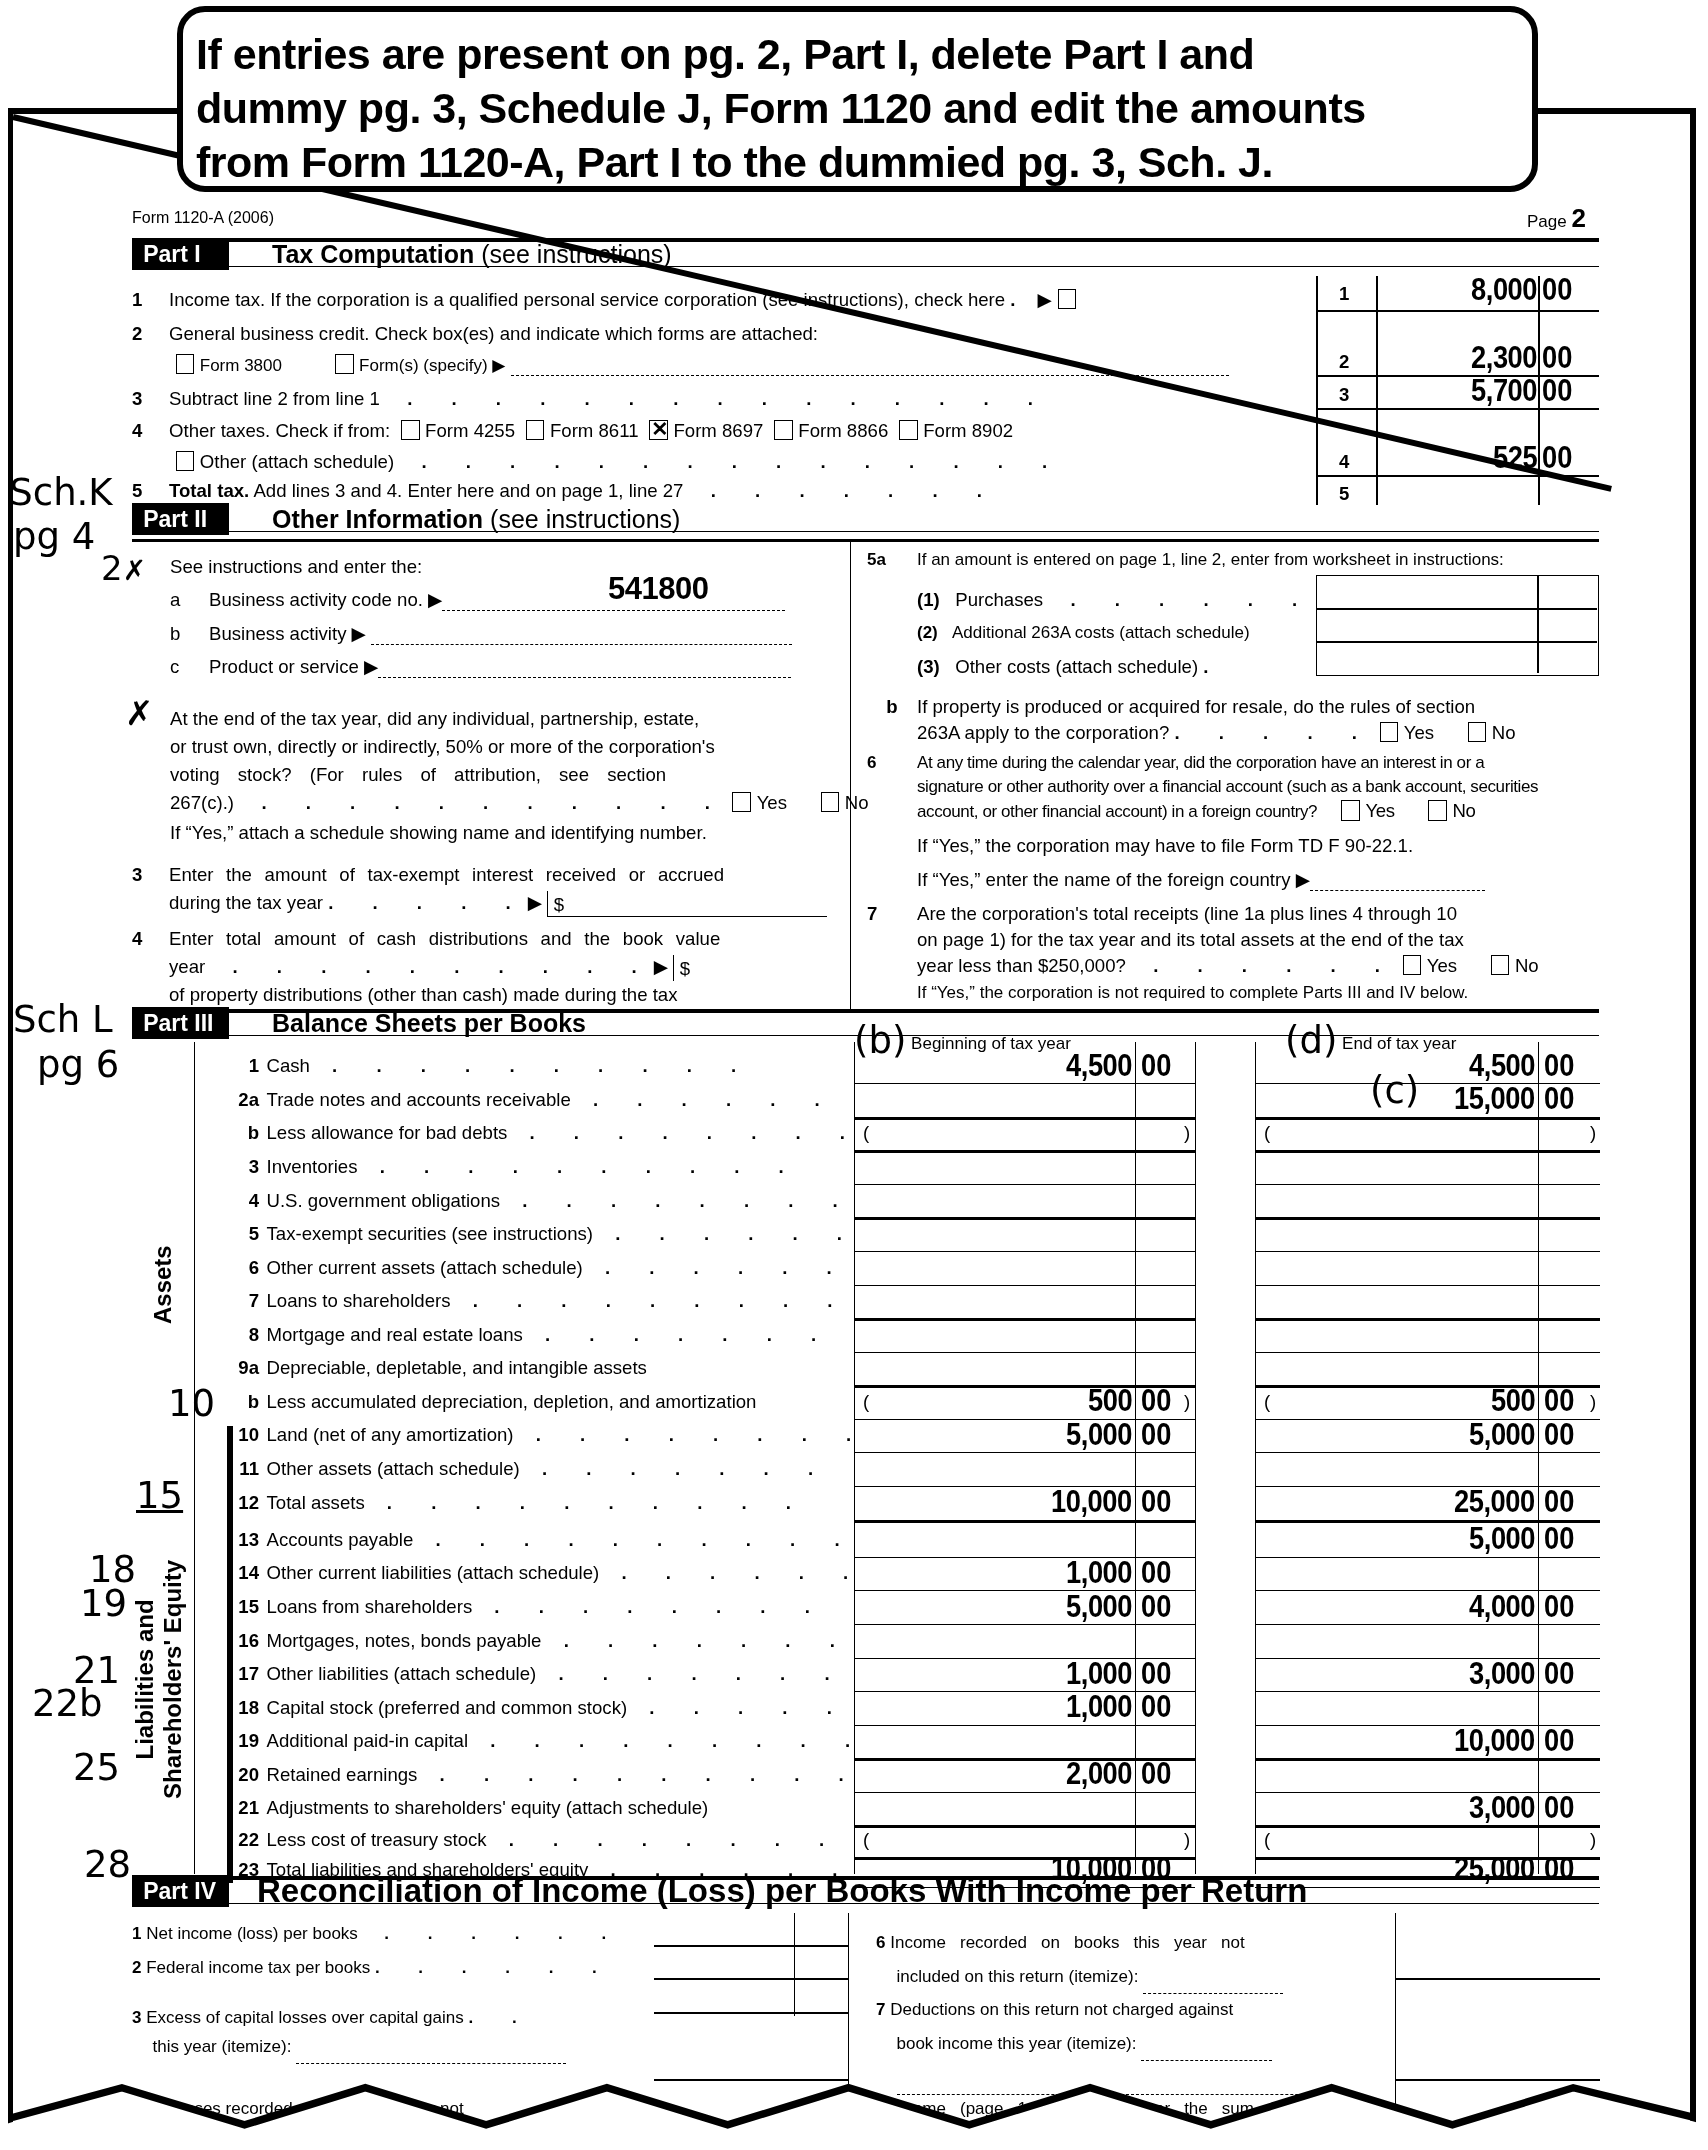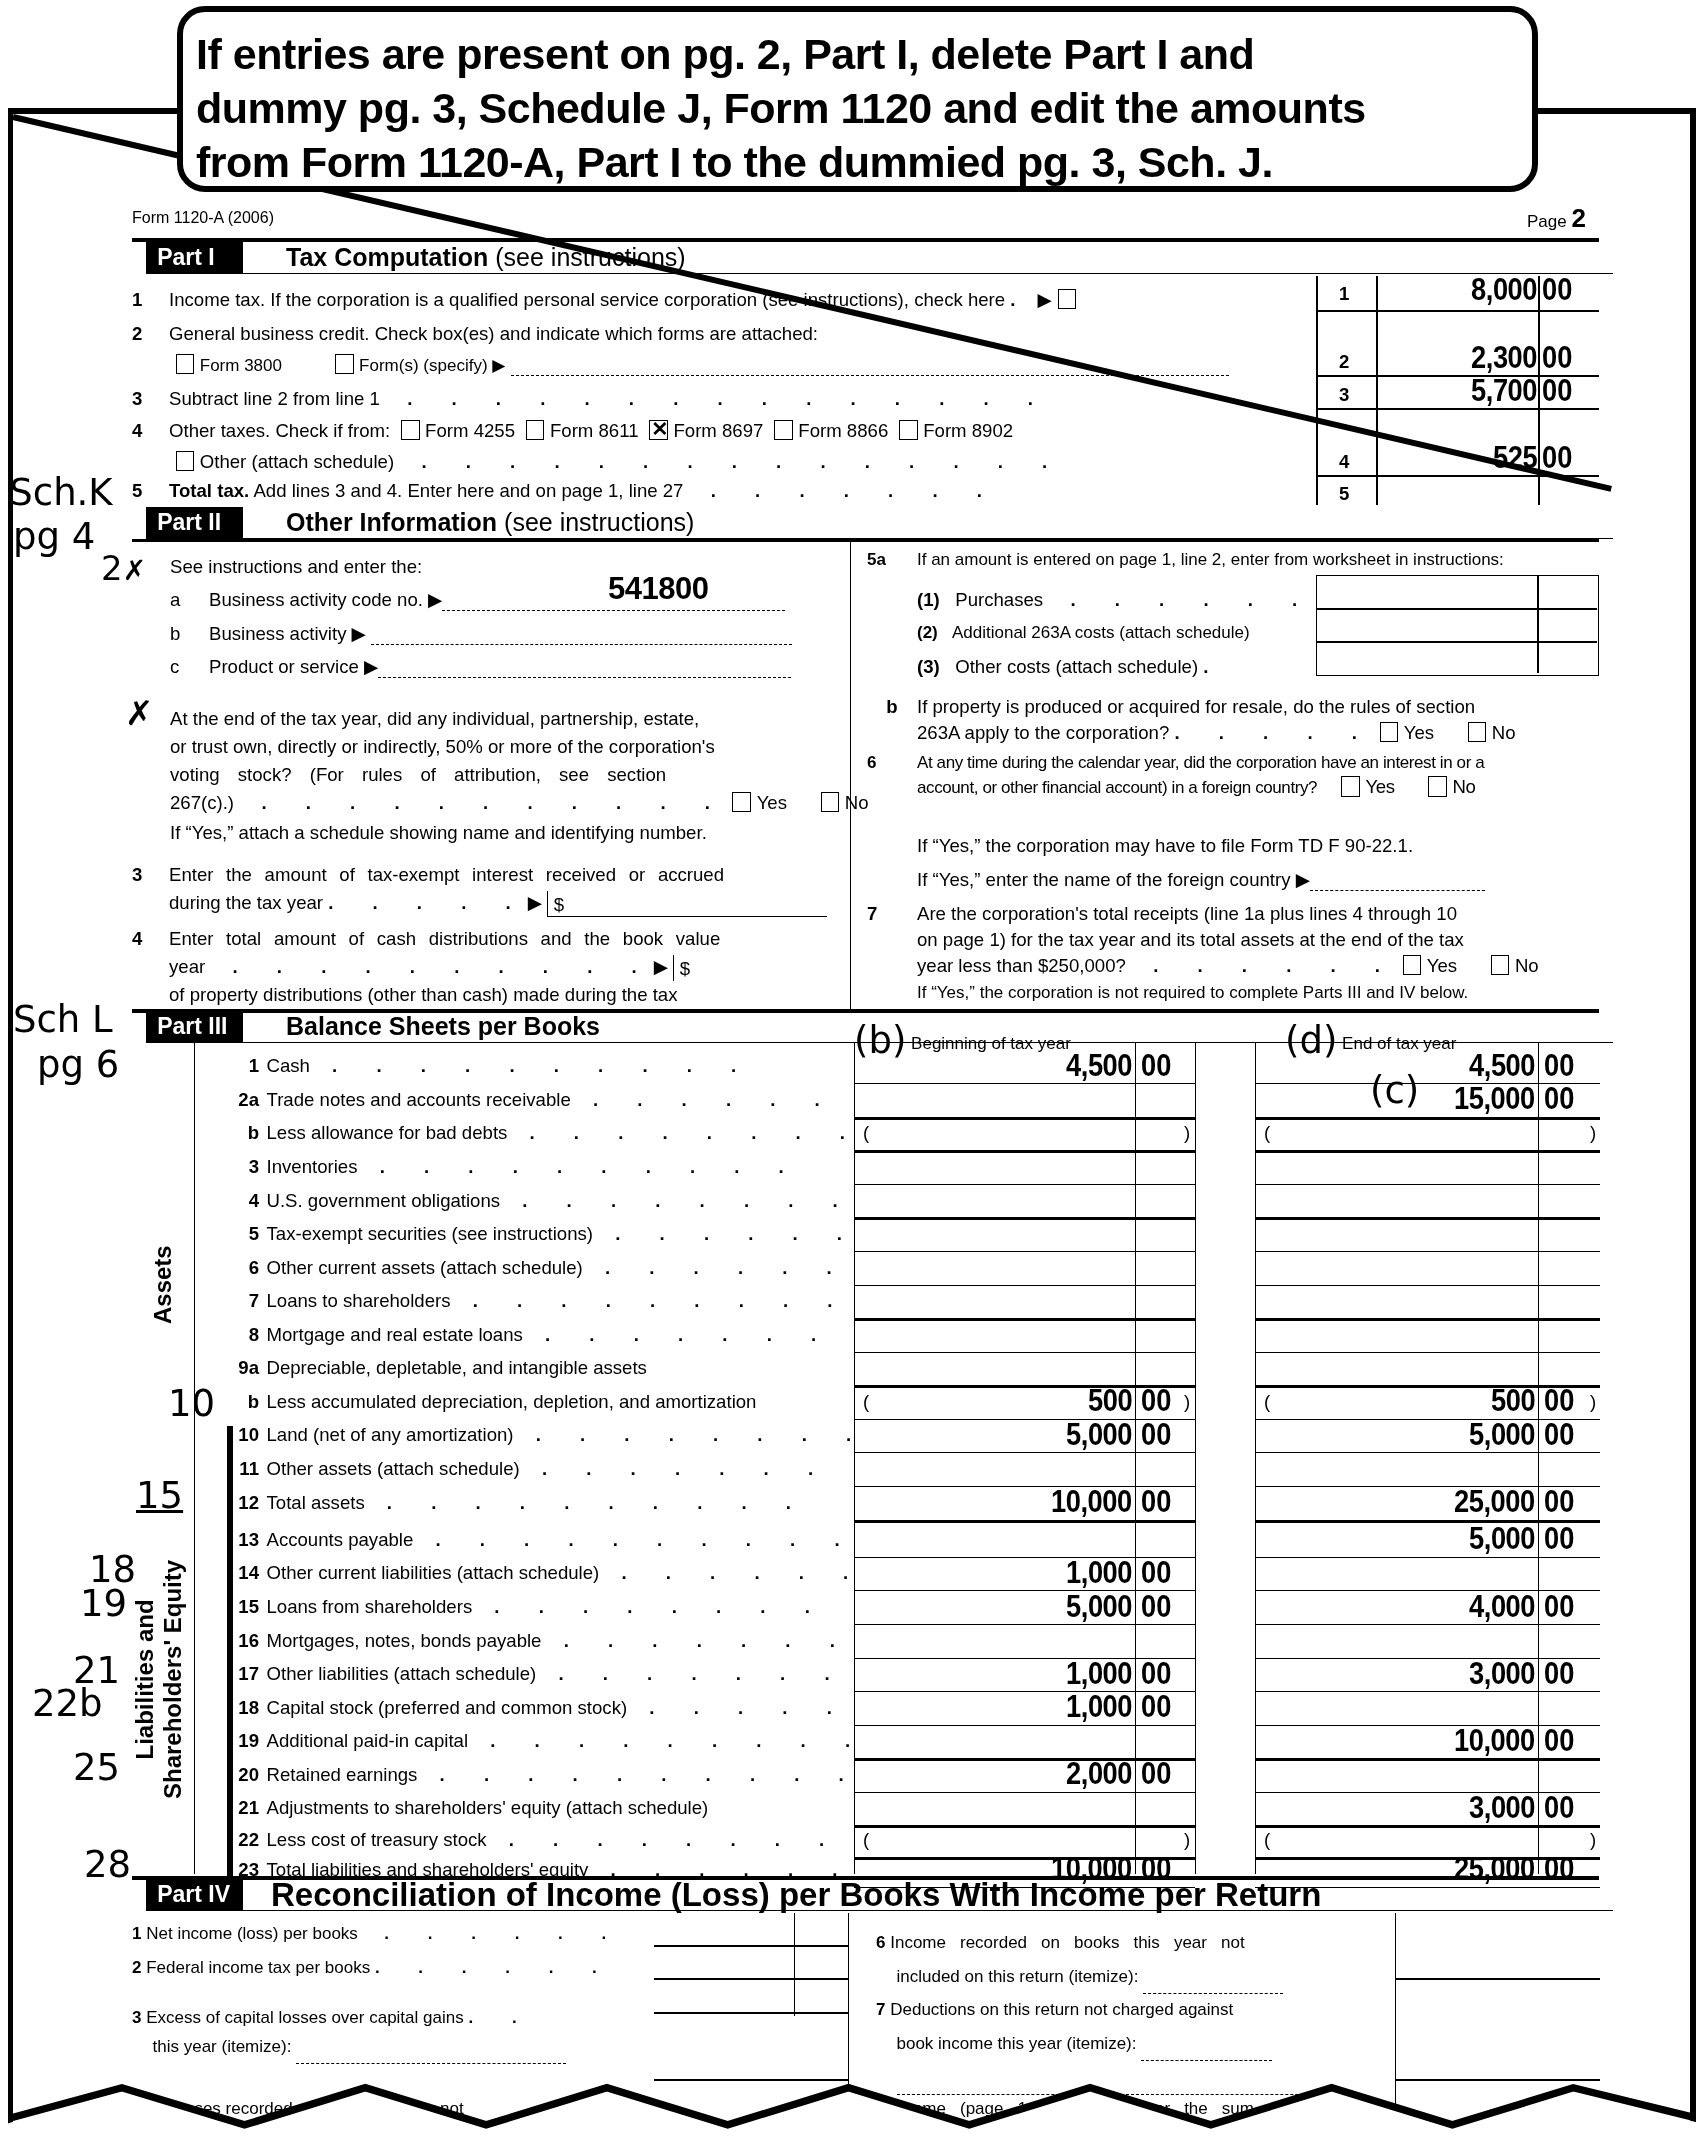--- a/index.html
+++ b/index.html
@@ -15,21 +15,21 @@
     position: absolute; left: 177px; top: 5.6px; width: 1361px; height: 186px;
     border: 6.5px solid #000; border-radius: 28px; background: #fff; z-index: 5;
     padding: 15px 13px; font-weight: bold; font-size: 43px; line-height: 54px; letter-spacing: -0.5px;
   }
 
   .form-head-left { position: absolute; left: 132px; top: 209px; font-size: 16px; }
   .form-head-right { position: absolute; left: 1527px; top: 203px; font-size: 17px; }
   .form-head-right b { font-size: 26px; }
   .rule-thick { position: absolute; background: #000; }
 
-  .part-bar { position: absolute; left: 146px; height: 32px; width: 1467px; display: flex; align-items: center; border-bottom: 1.9px solid #000; text-align: right; }
+  .part-bar { position: absolute; left: 132px; height: 25px; width: 1467px; display: flex; align-items: center; border-bottom: 1.9px solid #000; text-align: right; }
   .part-tag { background: #000; color: #fff; font-weight: bold; font-size: 23px; height: 32px; padding: 0 11.2px; display: flex; align-items: center; width: 97px; }
   .part-title { font-weight: bold; font-size: 25px; margin-left: 43px; }
   .part-title span { font-weight: normal; }
 
   .ln { position: absolute; font-size: 18.6px; white-space: nowrap; }
   .ln .num { display: inline-block; width: 37px; font-weight: bold; }
   .ln b { font-weight: bold; }
   .dots { letter-spacing: 17px; font-weight: bold; }
 
   .cb { display: inline-block; width: 18.6px; height: 20.5px; border: 1.4px solid #000; vertical-align: middle; margin: 0 5.6px; position: relative; top: -1.9px; }
@@ -176,20 +176,21 @@
   <div class="abs" style="left:0;top:32px;width:280px;height:1.9px;background:#000;"></div>
   <div class="abs" style="left:0;top:65px;width:280px;height:1.9px;background:#000;"></div>
 </div>
 
 <div class="ln" style="left:867px;top:694px;line-height:26px;">
   <div><span class="num" style="width:50px;text-align:center">b</span><span>If property is produced or acquired for resale, do the rules of section</span></div>
   <div><span class="num" style="width:50px"></span><span>263A apply to the corporation?</span> <span class="dots">. . . . .</span><span class="cb"></span><span>Yes</span><span style="display:inline-block;width:28px"></span><span class="cb"></span><span>No</span></div>
 </div>
 <div class="ln small" style="left:867px;top:751px;line-height:24px;letter-spacing:-0.4px;">
   <div><span class="num" style="width:50px">6</span><span>At any time during the calendar year, did the corporation have an interest in or a</span></div>
+  <div><span class="num" style="width:50px"></span><span>signature or other authority over a financial account (such as a bank account, securities</span></div>
   <div><span class="num" style="width:50px"></span><span>account, or other financial account) in a foreign country?</span><span style="display:inline-block;width:18.6px"></span><span class="cb"></span><span style="font-size:18.6px">Yes</span><span style="display:inline-block;width:28px"></span><span class="cb"></span><span style="font-size:18.6px">No</span></div>
 </div>
 <div class="ln" style="left:917px;top:835px;">If “Yes,” the corporation may have to file Form TD F 90-22.1.</div>
 <div class="ln" style="left:917px;top:869px;"><span>If “Yes,” enter the name of the foreign country ▶</span><span class="dash" style="width:175px"></span></div>
 <div class="ln" style="left:867px;top:901px;line-height:26px;">
   <div><span class="num" style="width:50px">7</span><span>Are the corporation's total receipts (line 1a plus lines 4 through 10</span></div>
   <div><span class="num" style="width:50px"></span><span>on page 1) for the tax year and its total assets at the end of the tax</span></div>
   <div><span class="num" style="width:50px"></span><span>year less than $250,000?</span> <span class="dots">&nbsp;. . . . . .</span><span class="cb"></span><span>Yes</span><span style="display:inline-block;width:28px"></span><span class="cb"></span><span>No</span></div>
 </div>
 <div class="ln small" style="left:917px;top:983px;">If “Yes,” the corporation is not required to complete Parts III and IV below.</div>

